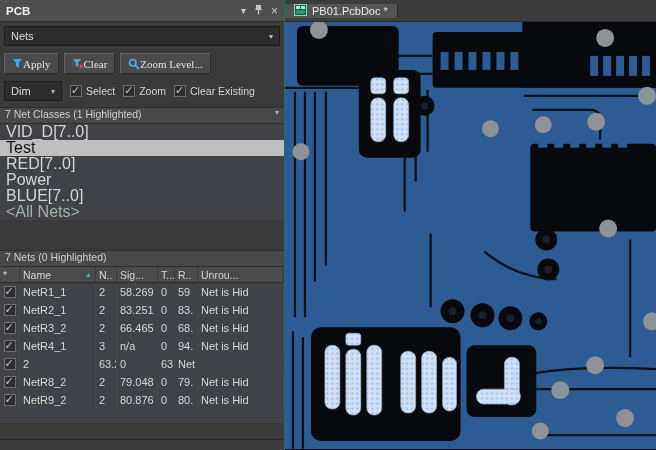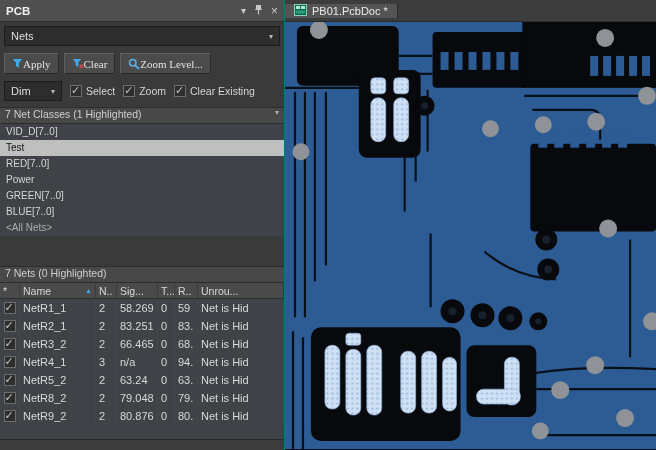--- a/index.html
+++ b/index.html
@@ -27,21 +27,21 @@
   .dim-combo{width:58px;flex:none}
   .cbgroup{display:flex;align-items:center;gap:4px;color:#d6d6d6;font-size:10.5px;
     margin-left:4px;white-space:nowrap}
   .cb{width:12px;height:12px;background:#2e2e2e;border:1px solid #6e6e6e;position:relative;flex:none}
   .cbmark{position:absolute;left:0;top:-2px;font-size:11px;color:#c4c4c4;line-height:12px}
   .section-header{height:17px;background:#484848;border-top:1px solid #2d2d2d;
     border-bottom:1px solid #2d2d2d;color:#cfcfcf;font-size:10.5px;display:flex;
     align-items:flex-start;padding:0 5px}
   .hdr-arrow{margin-left:auto;font-size:8px;color:#a8a8a8}
   .class-list{list-style:none;background:#3f4347}
-  .class-item{height:16px;line-height:16px;color:#d6d6d6;font-size:10px;padding:0 6px;white-space:nowrap}
+  .class-item{height:16px;line-height:16px;color:#d6d6d6;font-size:16px;padding:0 6px;white-space:nowrap}
   .class-item.selected{background:var(--selection_bg,#bfbfbf);color:#141414}
   .class-item.dim{color:#a8b0a8}
   .spacer{height:30px;background:#3a3a3a}
   .ntable{background:#3f4347}
   .thead,.trow{display:grid;grid-template-columns:20px 76px 21px 41px 17px 23px 1fr}
   .thead{height:16px;background:#4a4a4a;border-bottom:1px solid #2e2e2e;color:#d8d8d8;font-size:10.5px}
   .thead .tcell{display:flex;align-items:center;padding:0 3px;border-right:1px solid #3a3a3a;
     overflow:hidden;white-space:nowrap}
   .trow{height:18px;color:#d8d8d8;font-size:11px}
   .trow .tcell{display:flex;align-items:center;padding:0 3px;border-right:1px solid #44484c;
@@ -151,21 +151,20 @@
     <div class="section-header">
       <span>7 Net Classes (1 Highlighted)</span>
       <span class="hdr-arrow">▾</span>
     </div>
 
     <ul class="class-list">
       <li class="class-item">VID_D[7..0]</li>
       <li class="class-item selected">Test</li>
       <li class="class-item">RED[7..0]</li>
       <li class="class-item">Power</li>
-      <li class="class-item">GREEN[7..0]</li>
       <li class="class-item">BLUE[7..0]</li>
       <li class="class-item dim">&lt;All Nets&gt;</li>
     </ul>
 
     <div class="spacer"></div>
 
     <div class="section-header">
       <span>7 Nets (0 Highlighted)</span>
     </div>
 
@@ -234,21 +233,20 @@
         <span class="tcell">0</span>
         <span class="tcell">94.</span>
         <span class="tcell">Net is Hid</span>
       </div>
       <div class="trow">
         <span class="tcell c-check">
             <span class="cb">
               <span class="cbmark">✓</span>
             </span>
           </span>
-        <span class="tcell">NetR5_2</span>
         <span class="tcell">2</span>
         <span class="tcell">63.24</span>
         <span class="tcell">0</span>
         <span class="tcell">63.</span>
         <span class="tcell">Net is Hid</span>
       </div>
       <div class="trow">
         <span class="tcell c-check">
             <span class="cb">
               <span class="cbmark">✓</span>

